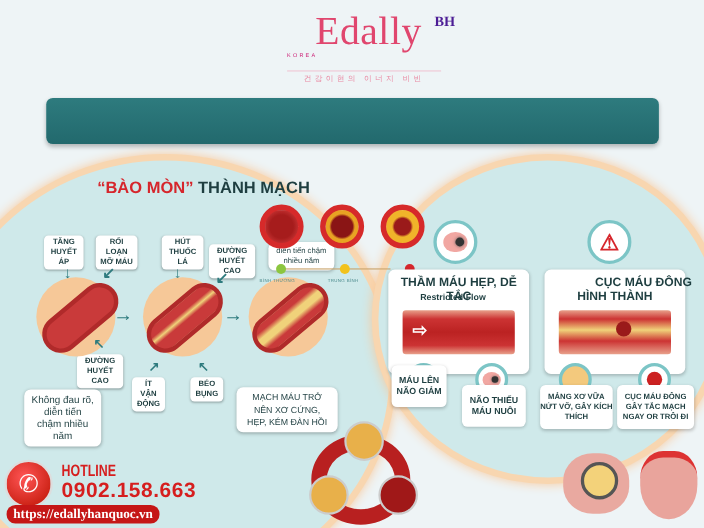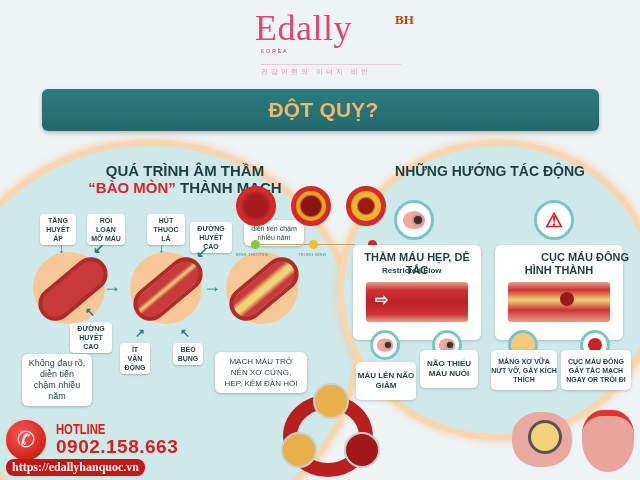--- a/index.html
+++ b/index.html
@@ -1,20 +1,20 @@
 <!DOCTYPE html>
 <html><head>
 <meta charset="utf-8">
 <style>
 *{box-sizing:border-box;margin:0;padding:0}
 body{width:640px;height:480px;overflow:hidden;background:#eef4f6;font-family:"Liberation Sans",sans-serif;position:relative}
 .abs{position:absolute}
-.logo{left:255px;top:8px;text-align:left}
+.logo{left:255px;top:8px;text-align:center}
 .logo .brand{font-family:"Liberation Serif",serif;font-size:36px;color:#e0466e;line-height:40px;letter-spacing:0.5px}
-.logo .bh{position:absolute;left:140px;top:4px;font-family:"Liberation Serif",serif;font-weight:bold;font-size:13px;color:#c2410c}
+.logo .bh{position:absolute;left:140px;top:4px;font-family:"Liberation Serif",serif;font-weight:bold;font-size:13px;color:#4c1d95}
 .logo .korea{position:absolute;left:6px;top:40px;font-size:5px;color:#c27;letter-spacing:2px}
 .logo .sub{position:absolute;left:6px;top:56px;font-size:7px;color:#e98aa3;letter-spacing:3px;white-space:nowrap;border-top:1px solid #f0c6d3;padding-top:2px;width:140px}
 .banner{left:42px;top:89px;width:557px;height:42px;background:linear-gradient(#2e7b7e,#22696d);border-radius:6px;box-shadow:0 2px 4px rgba(0,0,0,.25);color:#fff;font-weight:bold;font-size:21px;display:flex;align-items:center;justify-content:center;letter-spacing:0.2px}
 .banner .hl{color:#f3b66a;margin-left:6px}
 .circle{border-radius:50%;background:#cfe9ea;border:6px solid #f8d6b0;box-shadow:0 0 10px #f9c89a}
 .c1{left:-60px;top:140px;width:420px;height:400px}
 .c2{left:338px;top:140px;width:320px;height:300px}
 .h2{font-weight:bold;color:#1e3e40;font-size:15px;text-align:center;line-height:17px}
 .h2 .red{color:#d6262c}
 .tag{background:#fff;border-radius:4px;box-shadow:0 1px 2px rgba(0,0,0,.25);font-size:7px;font-weight:bold;color:#1e3e40;text-align:center;line-height:9px;padding:2px 4px}
@@ -46,28 +46,26 @@
 <body>
 
 <div class="abs logo" style="width:160px;height:70px">
   <div class="brand">Edally</div>
   <div class="bh">BH</div>
   <div class="korea">KOREA</div>
   <div class="sub">건강이현의 이너지 비빈</div>
 </div>
 
 <div class="abs banner">
-  <span class="hl">ĐỘT QUỴ?</span>
 </div>
 
 <div class="abs circle c1"></div>
 <div class="abs circle c2"></div>
 
 <div class="abs h2" style="left:85px;top:162px;width:200px">
-  <div>QUÁ TRÌNH ÂM THẦM</div>
   <div><span class="red">“BÀO MÒN”</span> <span>THÀNH MẠCH</span></div>
 </div>
 
 <div class="abs tag" style="left:40px;top:214px;width:36px">TĂNG HUYẾT ÁP</div>
 <div class="abs tag" style="left:87px;top:214px;width:38px">RỐI LOẠN MỠ MÁU</div>
 <div class="abs tag" style="left:147px;top:214px;width:38px">HÚT THUỐC LÁ</div>
 <div class="abs tag" style="left:190px;top:222px;width:42px">ĐƯỜNG HUYẾT CAO</div>
 <div class="abs tag" style="left:70px;top:322px;width:42px">ĐƯỜNG HUYẾT CAO</div>
 <div class="abs tag" style="left:120px;top:343px;width:30px">ÍT VẬN ĐỘNG</div>
 <div class="abs tag" style="left:173px;top:343px;width:30px">BÉO BỤNG</div>
@@ -98,21 +96,20 @@
 <div class="abs mini m2" style="left:291px;top:186px;width:40px;height:40px"></div>
 <div class="abs mini m3" style="left:346px;top:186px;width:40px;height:40px"></div>
 <div class="abs" style="left:255px;top:244px;width:100px;height:1px;background:#c9a36a"></div>
 <div class="abs dot" style="left:251px;top:240px;background:#8cc63f"></div>
 <div class="abs dot" style="left:309px;top:240px;background:#f2c21b"></div>
 <div class="abs dot" style="left:368px;top:240px;background:#d6262c"></div>
 <div class="abs lbl-small" style="left:236px;top:252px">BÌNH THƯỜNG</div>
 <div class="abs lbl-small" style="left:298px;top:252px">TRUNG BÌNH</div>
 
 <div class="abs h2" style="left:380px;top:163px;width:220px;font-size:14px">
-  <div>NHỮNG HƯỚNG TÁC ĐỘNG</div>
 </div>
 
 <div class="abs icon-circle" style="left:394px;top:200px;width:40px;height:40px">
     <div class="brain"></div>
   </div>
 <div class="abs icon-circle" style="left:534px;top:200px;width:40px;height:40px;color:#d6262c;font-size:20px;font-weight:bold">⚠</div>
 
 <div class="abs panel" style="left:353px;top:245px;width:128px;height:95px"></div>
 <div class="abs ptitle" style="left:355px;top:251px;width:124px">THẦM MÁU HẸP, DỄ TẮC</div>
 <div class="abs" style="left:382px;top:266px;font-size:8px;font-weight:bold;color:#1e3e40">Restricted Flow</div>
@@ -129,21 +126,21 @@
     <div class="brain" style="transform:scale(.75)"></div>
   </div>
 <div class="abs icon-circle" style="left:432px;top:330px;width:30px;height:30px">
     <div class="brain" style="transform:scale(.75)"></div>
   </div>
 <div class="abs icon-circle" style="left:508px;top:330px;width:30px;height:30px;background:#f3c97d"></div>
 <div class="abs icon-circle" style="left:580px;top:330px;width:30px;height:30px">
     <div style="width:14px;height:14px;border-radius:50%;background:#c22"></div>
   </div>
 
-<div class="abs sbox" style="left:356px;top:362px;width:60px;height:38px">MÁU LÊN NÃO GIẢM</div>
+<div class="abs sbox" style="left:356px;top:332px;width:50px;height:38px">MÁU LÊN NÃO GIẢM</div>
 <div class="abs sbox" style="left:420px;top:350px;width:58px;height:38px">NÃO THIẾU MÁU NUÔI</div>
 <div class="abs sbox" style="left:491px;top:350px;width:66px;height:40px;font-size:7px;line-height:9px">MẢNG XƠ VỮA NỨT VỠ, GÂY KÍCH THÍCH</div>
 <div class="abs sbox" style="left:561px;top:350px;width:70px;height:40px;font-size:7px;line-height:9px">CỤC MÁU ĐÔNG GÂY TẮC MẠCH NGAY OR TRÔI ĐI</div>
 
 <div class="abs ring" style="left:283px;top:395px;width:90px;height:82px"></div>
 <div class="abs" style="left:313px;top:383px;width:36px;height:36px;border-radius:50%;background:#e8b04a;border:2px solid #ccc"></div>
 <div class="abs" style="left:281px;top:432px;width:36px;height:36px;border-radius:50%;background:#e8b04a;border:2px solid #ccc"></div>
 <div class="abs" style="left:344px;top:432px;width:36px;height:36px;border-radius:50%;background:#a01818;border:2px solid #ccc"></div>
 <div class="abs" style="left:512px;top:412px;width:60px;height:55px;border-radius:45%;background:#e9a9a0"></div>
 <div class="abs" style="left:528px;top:420px;width:34px;height:34px;border-radius:50%;border:3px solid #555;background:#f3d27a"></div>

